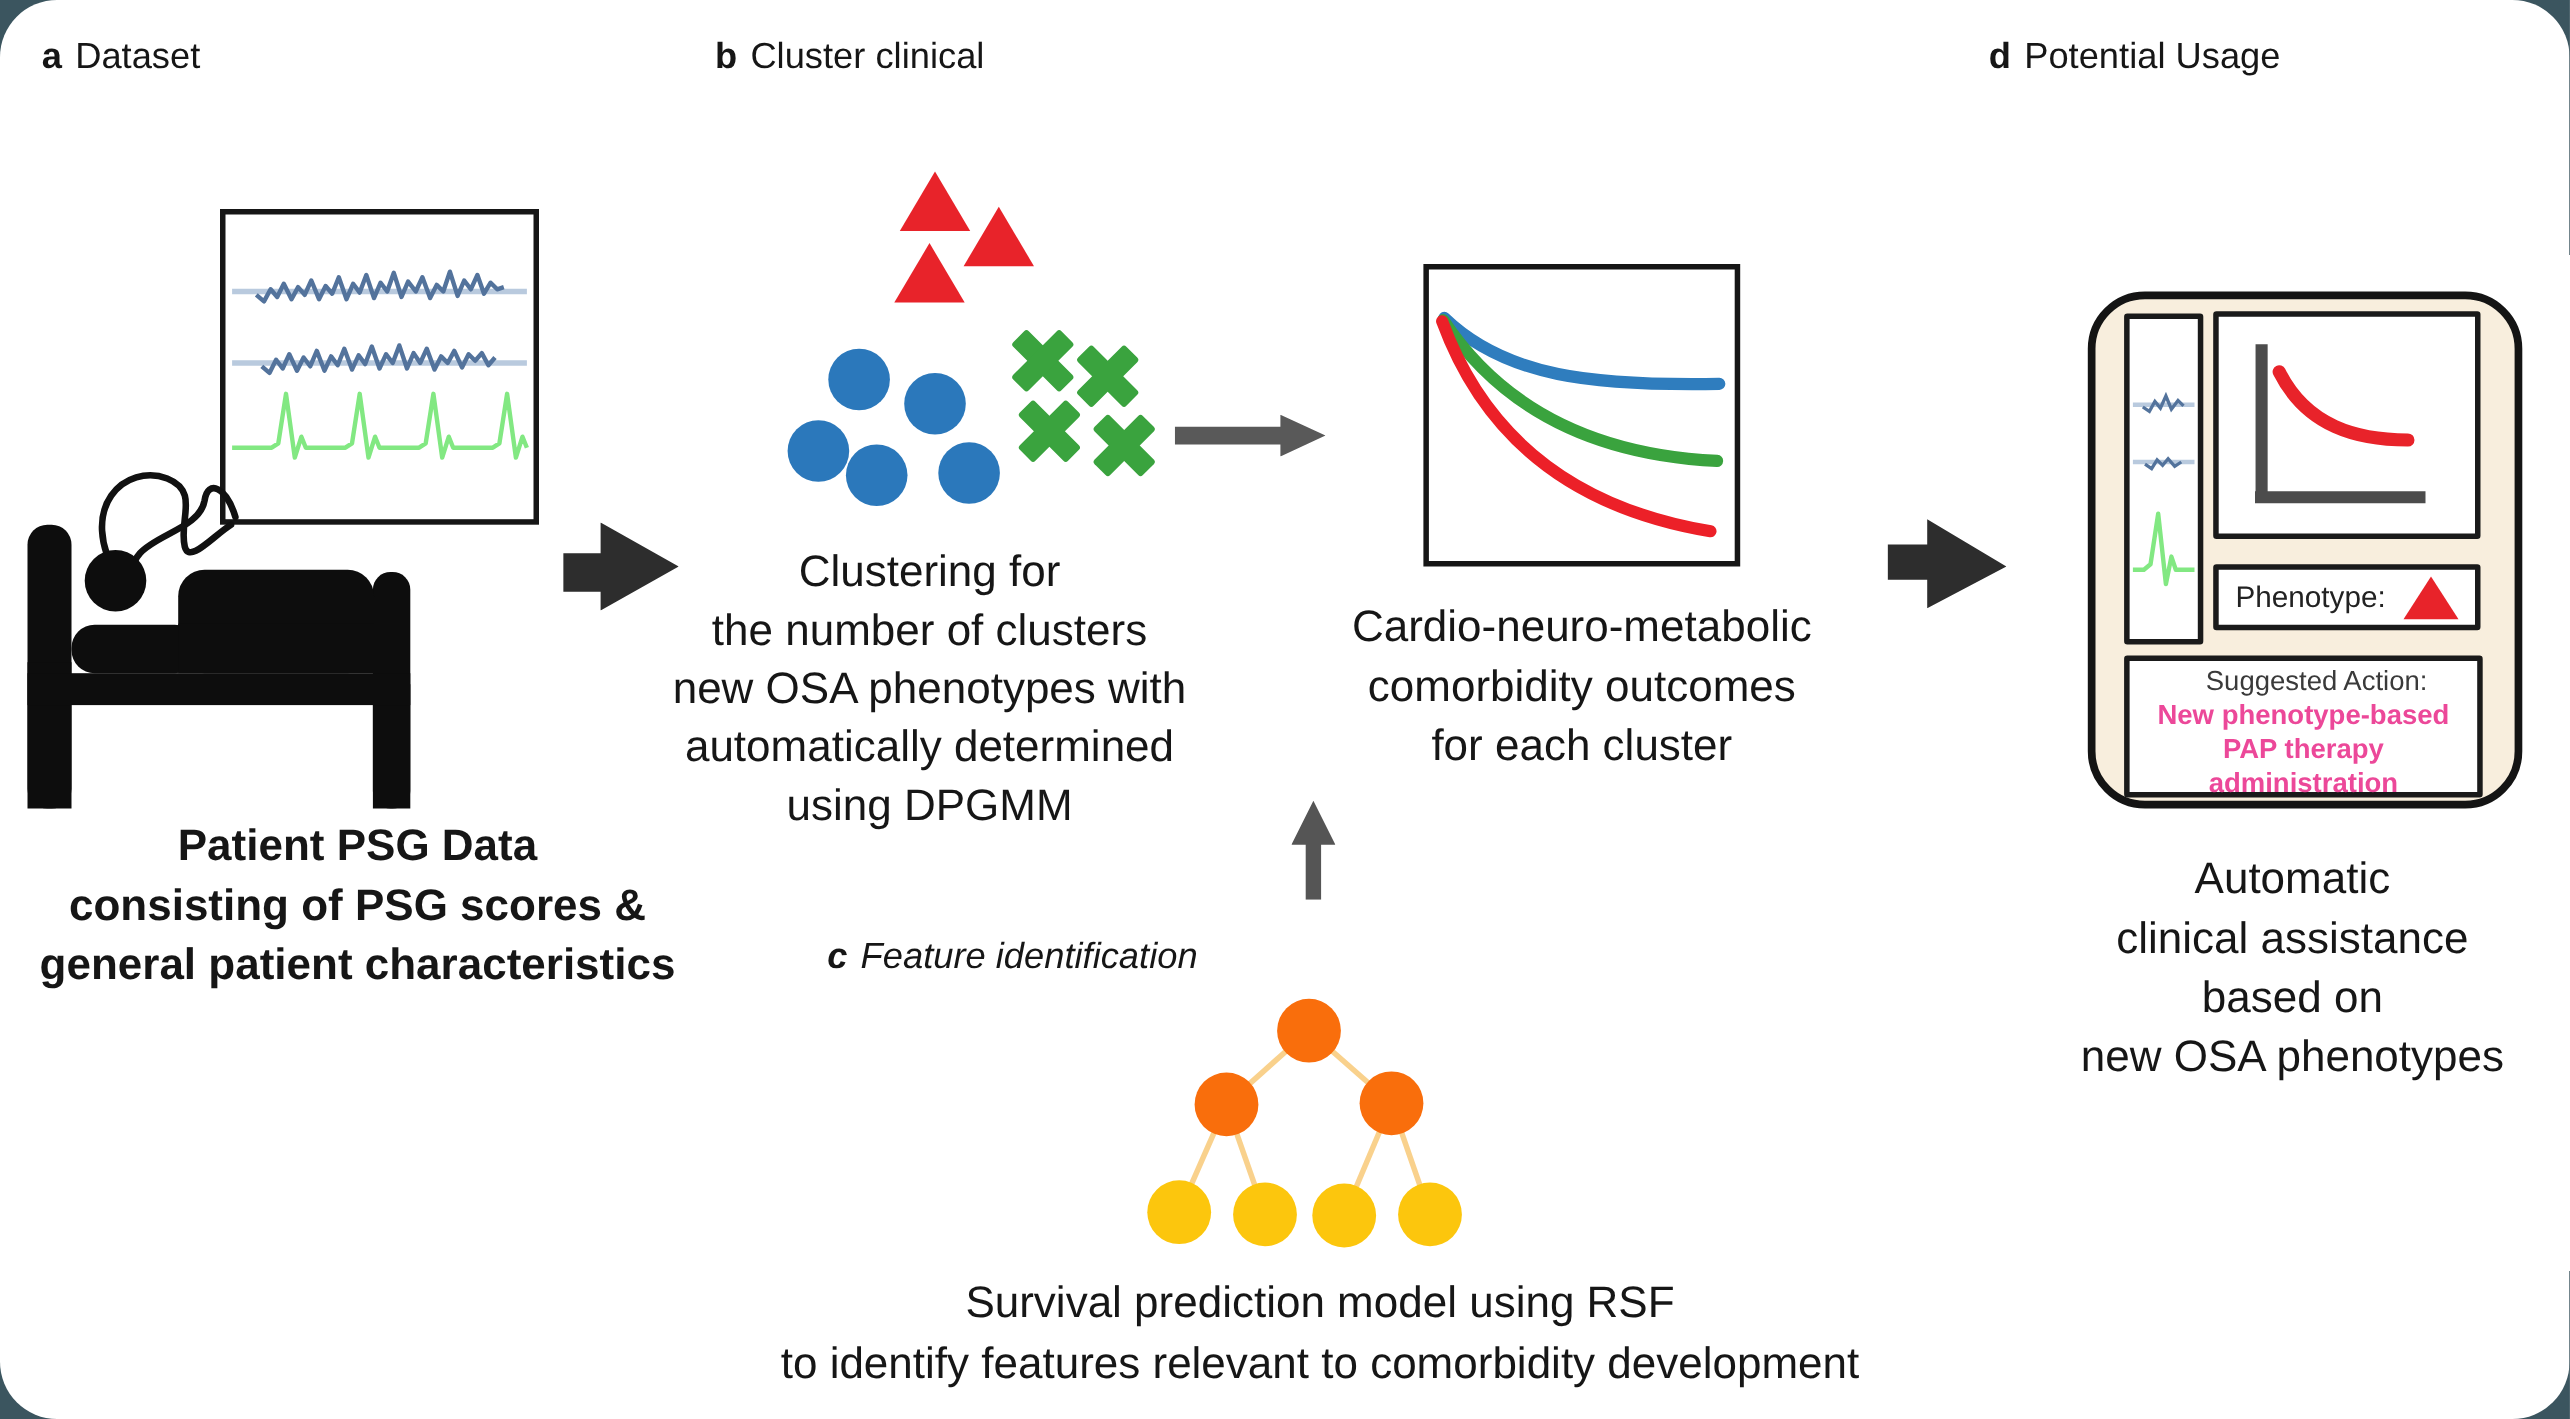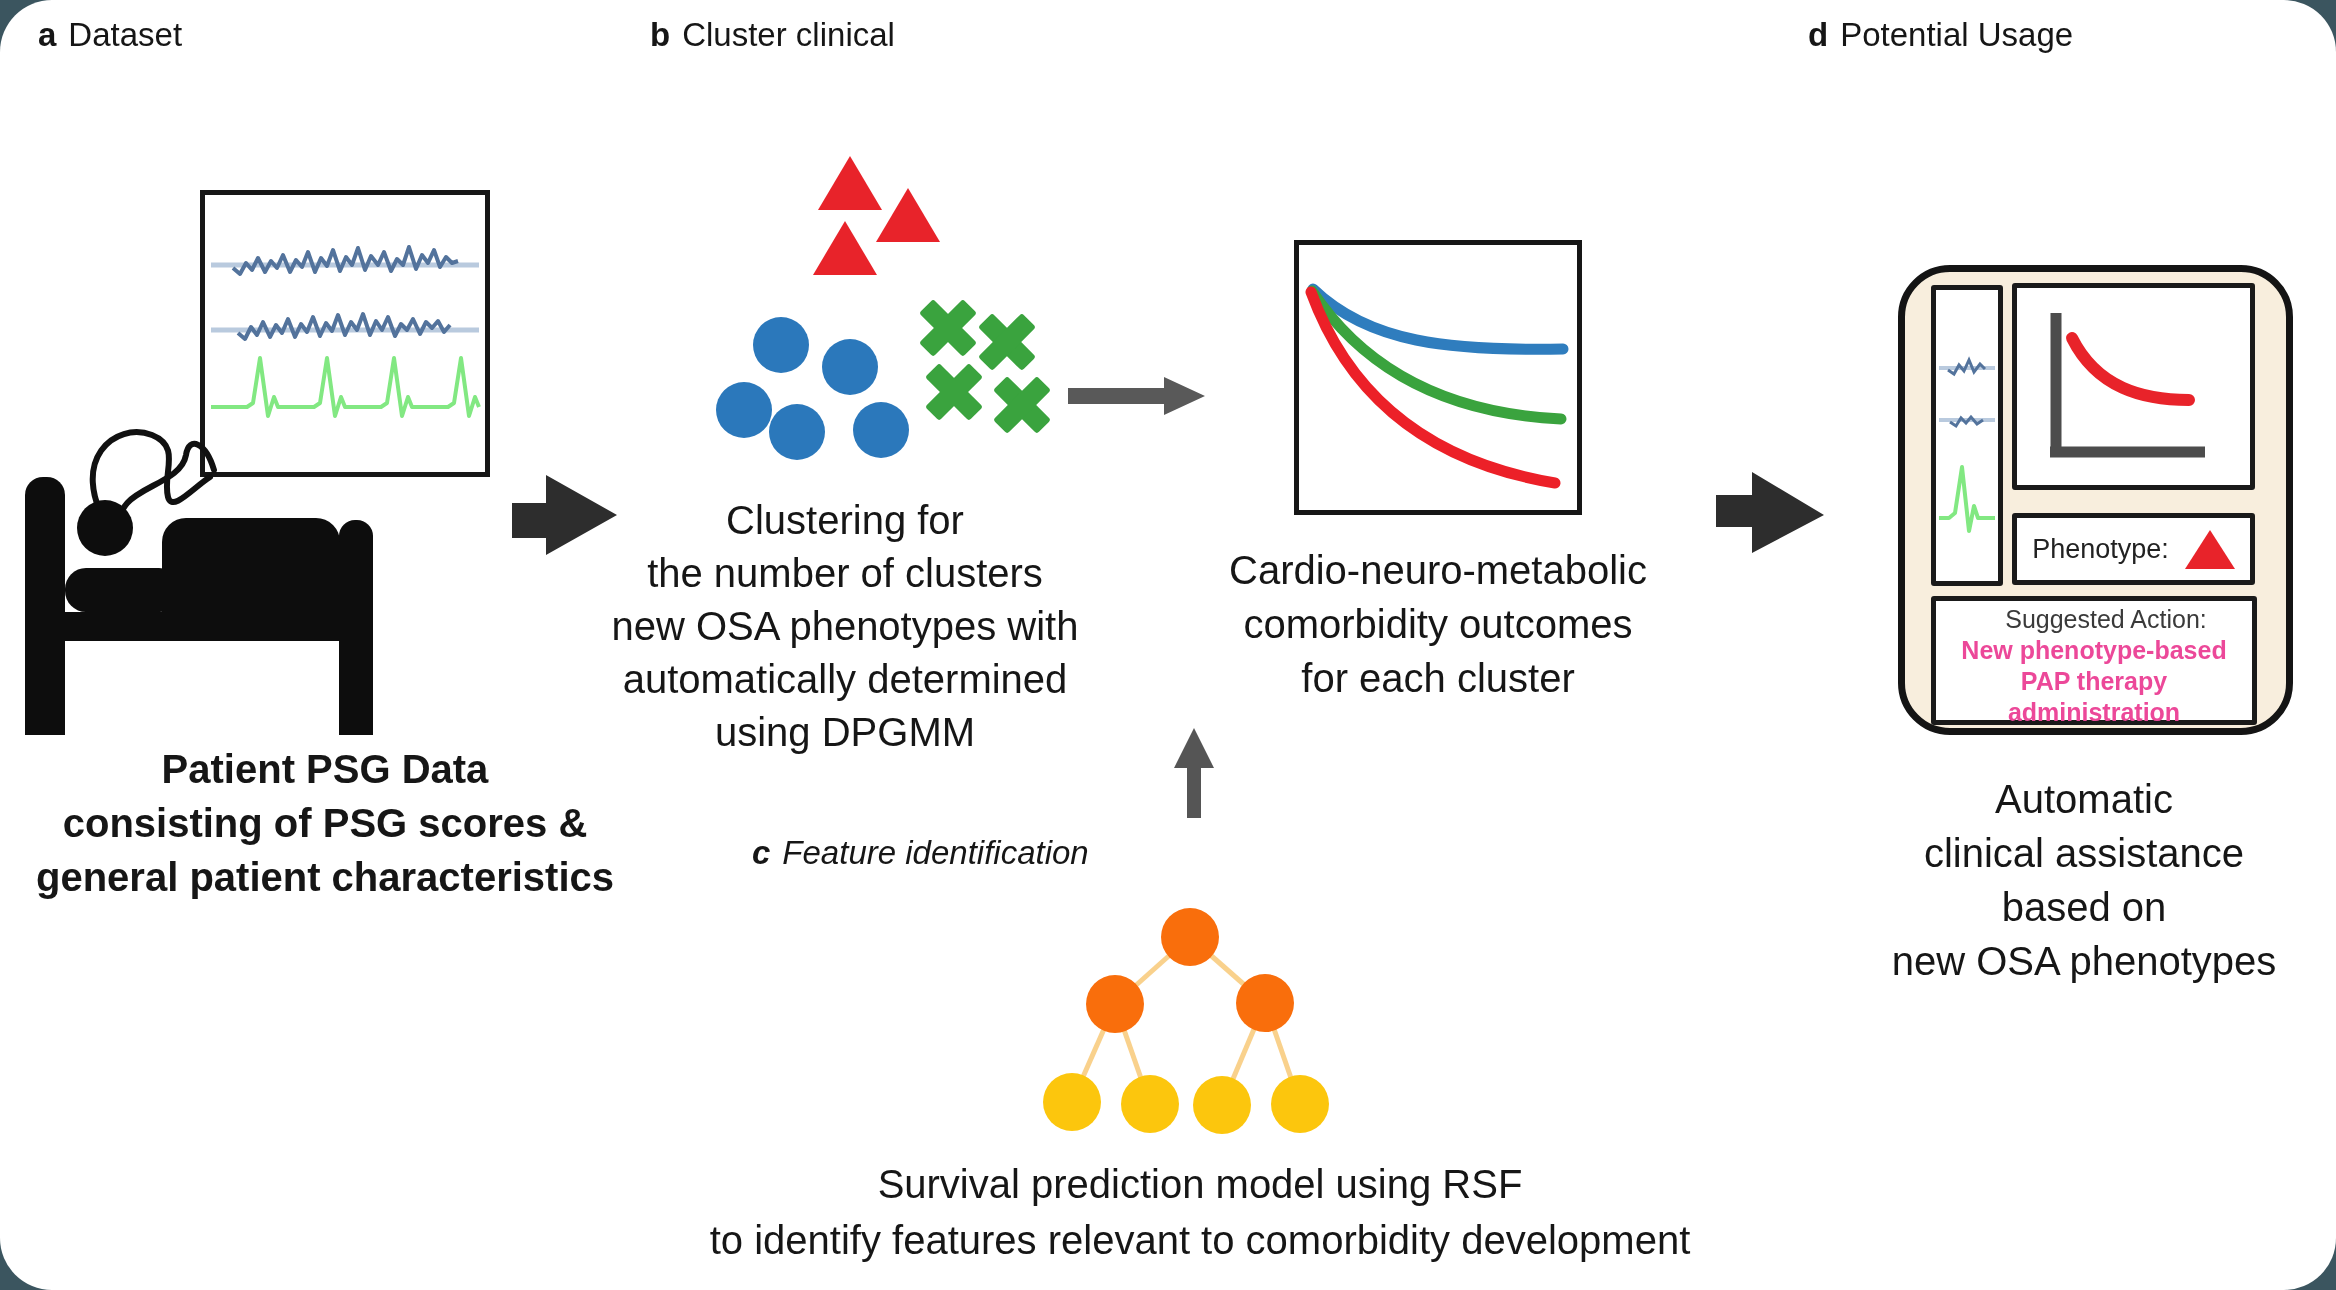--- a/index.html
+++ b/index.html
@@ -1,20 +1,20 @@
 <!DOCTYPE html>
 <html><head>
 <meta charset="utf-8">
 <style>
   html,body{margin:0;padding:0;background:#3b555f;}
   .stage{position:relative;width:2336px;height:1290px;background:#3b555f;overflow:hidden;
          font-family:"Liberation Sans","DejaVu Sans",sans-serif;color:#161616;}
   .canvas{position:absolute;inset:0;background:#ffffff;border-radius:52px;overflow:hidden;}
   .abs{position:absolute;}
-  .sec-label{position:absolute;font-size:33px;color:#161616;white-space:nowrap;}
+  .sec-label{position:absolute;font-size:33px;color:#161616;white-space:nowrap;margin-top:16px;}
   .sec-label .ltr{font-weight:bold;margin-right:12px;}
   .caption{position:absolute;text-align:center;font-size:40px;color:#161616;}
   .caption div{line-height:54px;white-space:nowrap;}
   .frame{position:absolute;background:#ffffff;border:5px solid #161616;box-sizing:border-box;}
   .device{position:absolute;left:1898px;top:265px;width:395px;height:470px;background:#f8eedd;
           border:7px solid #141414;border-radius:52px;box-sizing:border-box;}
   .panel{position:absolute;background:#ffffff;border:5px solid #1a1a1a;box-sizing:border-box;border-radius:3px;}
   .pheno-row{display:flex;align-items:center;justify-content:center;gap:16px;height:100%;}
   .pheno-text{font-size:27px;color:#222;}
   .tri-red{width:0;height:0;border-left:25px solid transparent;border-right:25px solid transparent;
@@ -188,21 +188,21 @@
         </svg>
       </div>
 
       <div class="panel" style="left:107px;top:11px;width:243px;height:207px;">
         <svg width="233" height="197" viewBox="0 0 233 197">
           <path d="M39 25 V164 M33 164 H188" stroke="#4c4c4c" stroke-width="11" fill="none"></path>
           <path d="M55 50 C80 100 126 112 172 112" fill="none" stroke="#e8232a" stroke-width="12" stroke-linecap="round"></path>
         </svg>
       </div>
 
-      <div class="panel" style="left:107px;top:241px;width:243px;height:72px;text-align:right;">
+      <div class="panel" style="left:107px;top:241px;width:243px;height:60px;text-align:right;">
         <div class="pheno-row">
           <span class="pheno-text">Phenotype:</span>
           <div class="tri-red"></div>
         </div>
       </div>
 
       <div class="panel suggest" style="left:26px;top:324px;width:326px;height:129px;">
         <div class="sa-title">Suggested Action:</div>
         <div class="sa-line">New phenotype-based</div>
         <div class="sa-line">PAP therapy</div>

